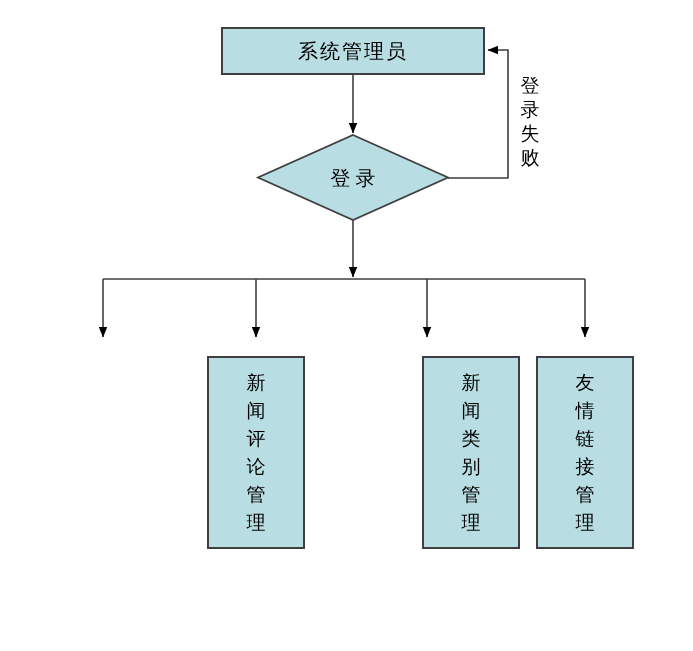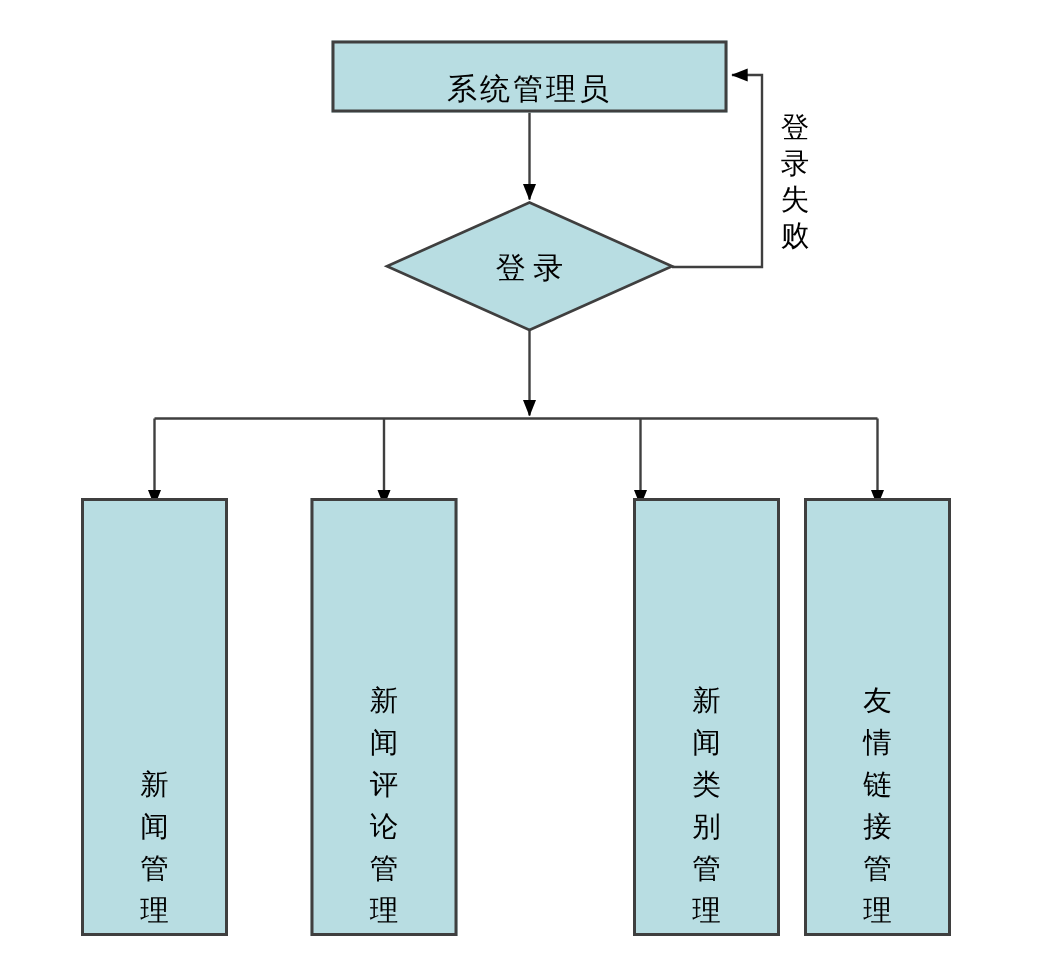--- a/index.html
+++ b/index.html
@@ -39,32 +39,32 @@
     stroke: var(--node-border);
     stroke-width: 1.8;
   }
   marker path { fill: var(--arrowhead); }
 
   .node {
     position: absolute;
     background: var(--node-fill);
     border: 2px solid var(--node-border);
     display: flex;
-    align-items: flex-end;
+    align-items: center;
     justify-content: center;
   }
   .top-box {
     left: 221px; top: 27px;
     width: 264px; height: 48px;
     font-size: 20px;
     letter-spacing: 2px;
   }
   .module {
-    top: 332px;
-    width: 98px; height: 292px;
+    top: 356px;
+    width: 98px; height: 193px;
   }
   .module-1 { left: 54px; }
   .module-2 { left: 207px; }
   .module-3 { left: 378px; margin-left: 44px; }
   .module-4 { left: 536px; font-family: Liberation Serif, serif; }
   .vtext {
     width: 22px;
     font-size: 19px;
     line-height: 28px;
     text-align: center;
@@ -118,23 +118,20 @@
   </svg>
 
   <div class="node top-box">
     <span>系统管理员</span>
   </div>
 
   <div class="diamond-label">登录</div>
 
   <div class="feedback-label">登录失败</div>
 
-  <div class="node module module-1">
-    <span class="vtext">新闻管理</span>
-  </div>
   <div class="node module module-2">
     <span class="vtext">新闻评论管理</span>
   </div>
   <div class="node module module-3">
     <span class="vtext">新闻类别管理</span>
   </div>
   <div class="node module module-4">
     <span class="vtext">友情链接管理</span>
   </div>
 

